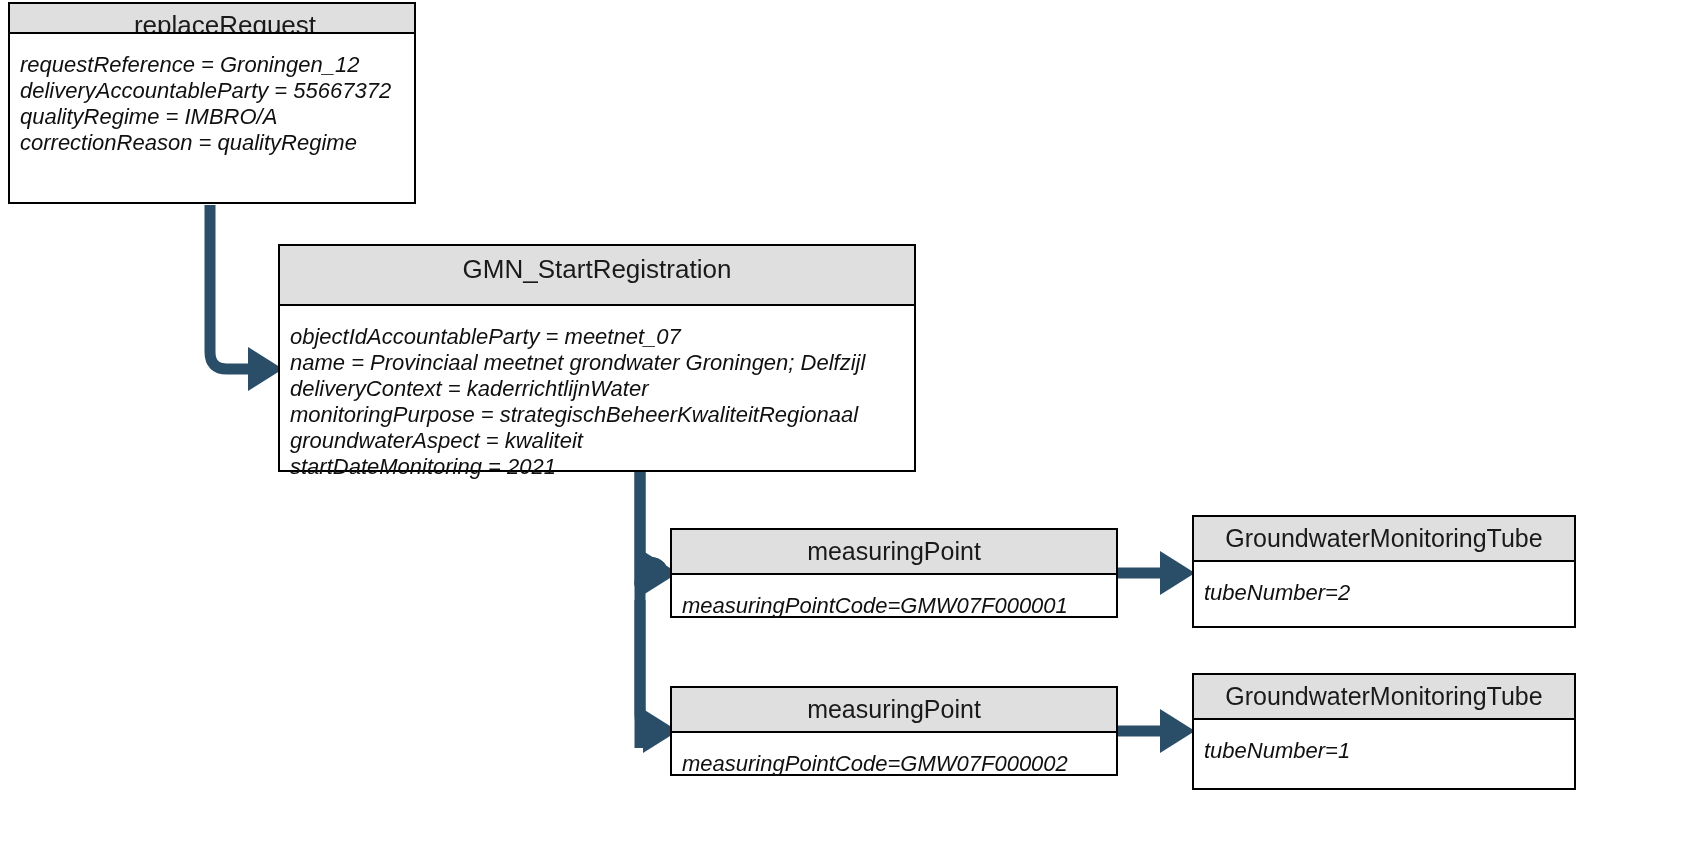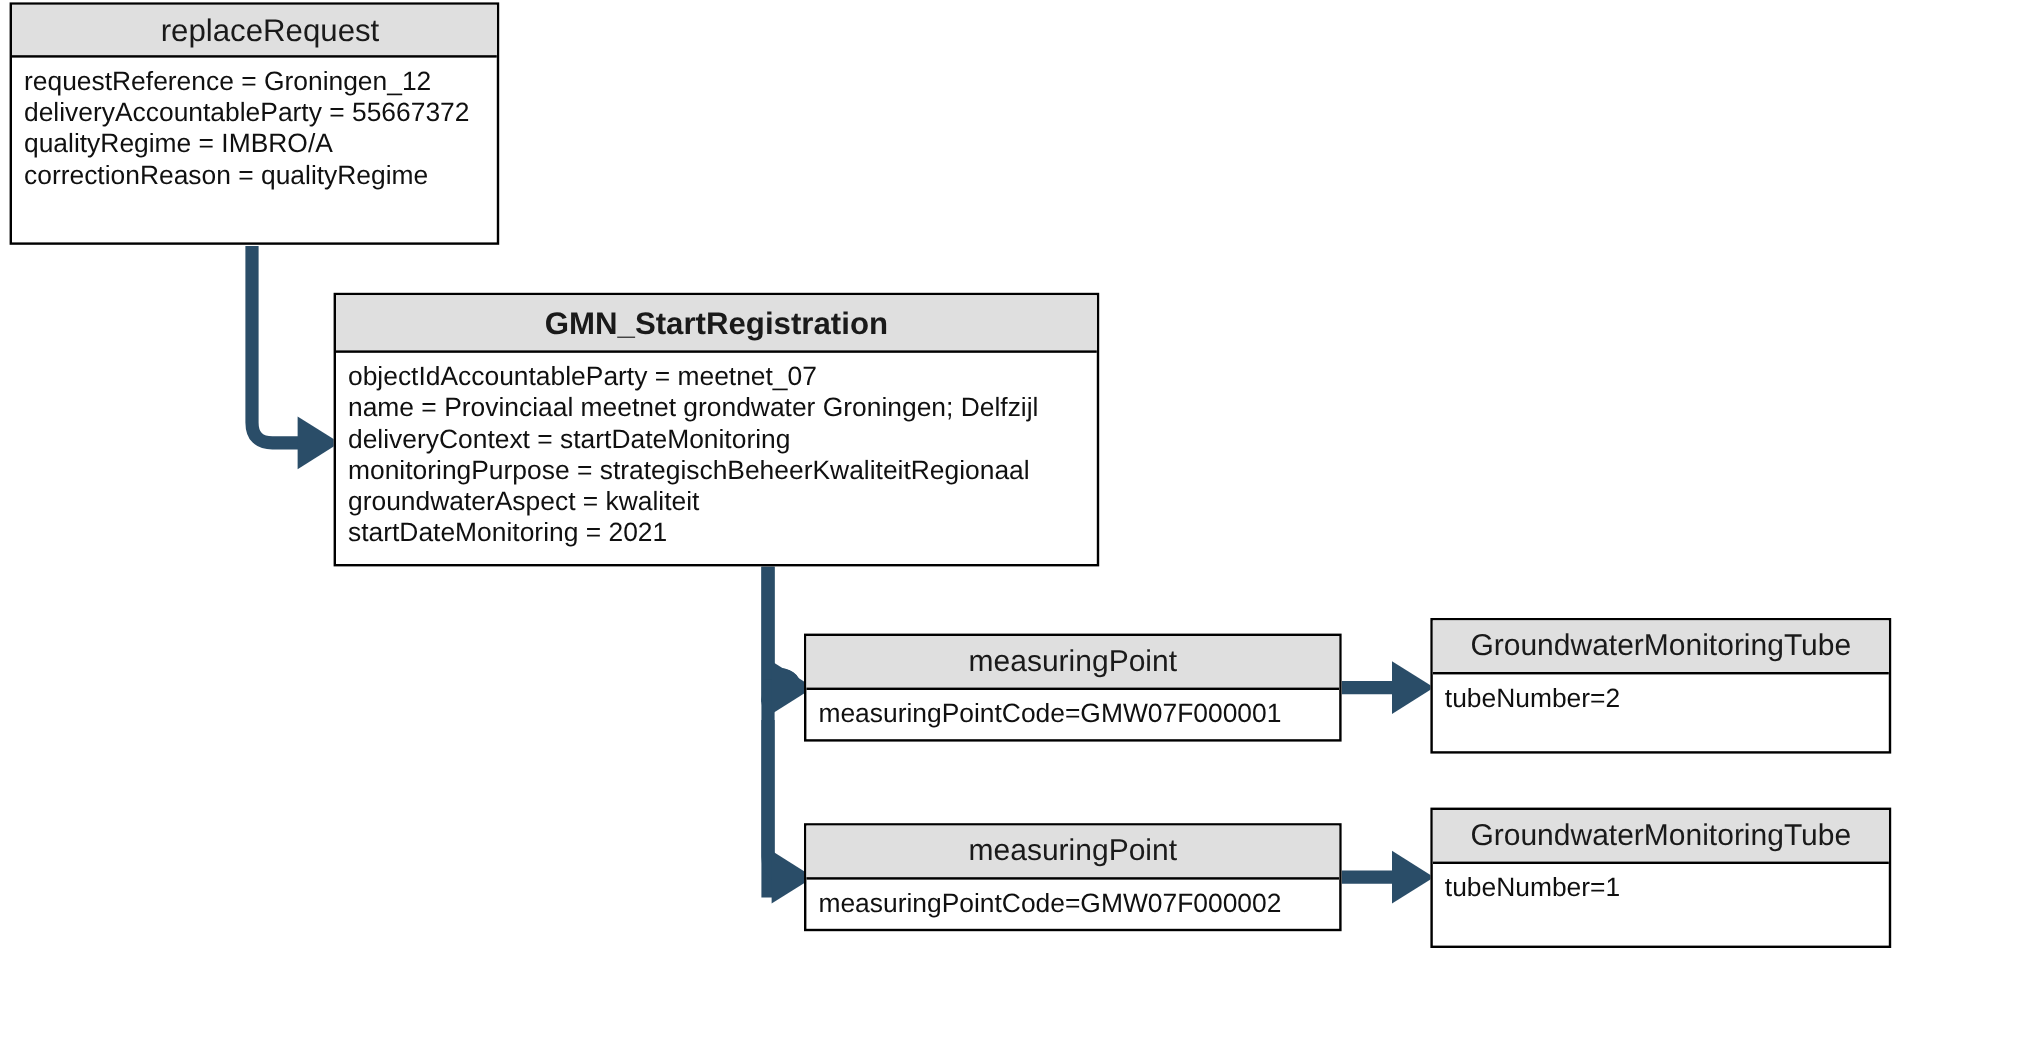--- a/index.html
+++ b/index.html
@@ -34,35 +34,36 @@
     text-align: center;
     font-size: 25px;
     color: #1a1a1a;
     line-height: 1;
     padding: 9px 6px 10px 6px;
     white-space: nowrap;
     overflow: hidden;
   }
   .uml-body {
     box-sizing: border-box;
-    padding: 7px 10px 8px 10px;
+    padding: 18px 10px 8px 10px;
     font-size: 22px;
     color: #101010;
+    font-style: italic;
   }
   .attr-line {
     line-height: 1.18;
     white-space: nowrap;
   }
 
   
   #box-replace-request   { left: 8px;    top: 2px;   width: 408px; height: 202px; }
-  #box-replace-request .uml-header { height: 44px; font-size: 26px; padding-top: 8px; padding-left: 32px; }
+  #box-replace-request .uml-header { height: 30px; font-size: 26px; padding-top: 8px; padding-left: 32px; }
 
   #box-gmn-start         { left: 278px;  top: 244px; width: 638px; height: 228px; }
-  #box-gmn-start .uml-header { height: 48px; font-size: 26px; padding-top: 10px; font-weight: bold; }
+  #box-gmn-start .uml-header { height: 60px; font-size: 26px; padding-top: 10px; }
 
   #box-mp-1              { left: 670px;  top: 528px; width: 448px; height: 90px; }
   #box-mp-1 .uml-header  { height: 45px; }
   #box-mp-2              { left: 670px;  top: 686px; width: 448px; height: 90px; }
   #box-mp-2 .uml-header  { height: 45px; }
 
   #box-tube-1            { left: 1192px; top: 515px; width: 384px; height: 113px; }
   #box-tube-1 .uml-header{ height: 45px; }
   #box-tube-2            { left: 1192px; top: 673px; width: 384px; height: 117px; }
   #box-tube-2 .uml-header{ height: 45px; }
@@ -142,21 +143,21 @@
       <div class="attr-line">qualityRegime = IMBRO/A</div>
       <div class="attr-line">correctionReason = qualityRegime</div>
     </div>
   </div>
 
   <div class="uml-box" id="box-gmn-start">
     <div class="uml-header">GMN_StartRegistration</div>
     <div class="uml-body">
       <div class="attr-line">objectIdAccountableParty = meetnet_07</div>
       <div class="attr-line">name = Provinciaal meetnet grondwater Groningen; Delfzijl</div>
-      <div class="attr-line">deliveryContext = startDateMonitoring</div>
+      <div class="attr-line">deliveryContext = kaderrichtlijnWater</div>
       <div class="attr-line">monitoringPurpose = strategischBeheerKwaliteitRegionaal</div>
       <div class="attr-line">groundwaterAspect = kwaliteit</div>
       <div class="attr-line">startDateMonitoring = 2021</div>
     </div>
   </div>
 
   <div class="uml-box" id="box-mp-1">
     <div class="uml-header">measuringPoint</div>
     <div class="uml-body">
       <div class="attr-line">measuringPointCode=GMW07F000001</div>

